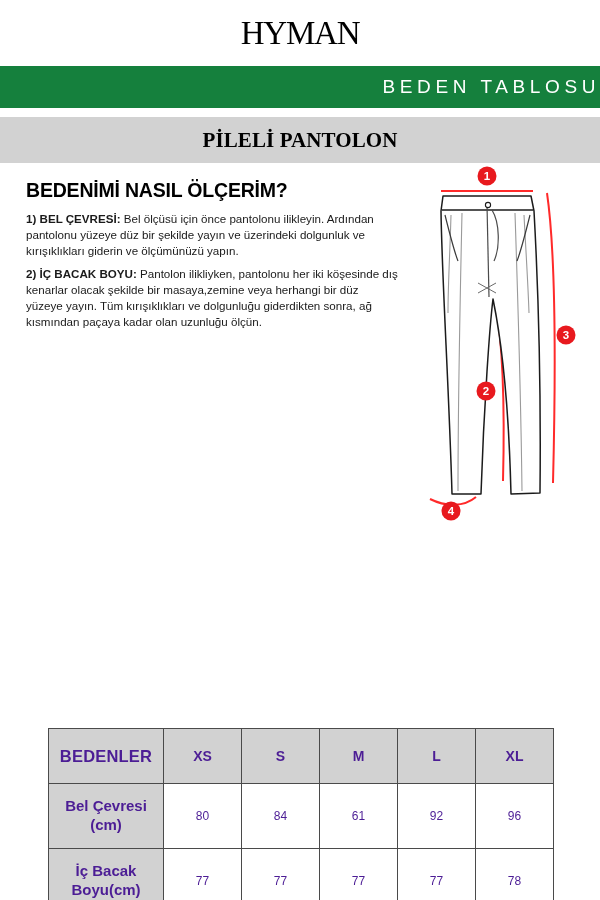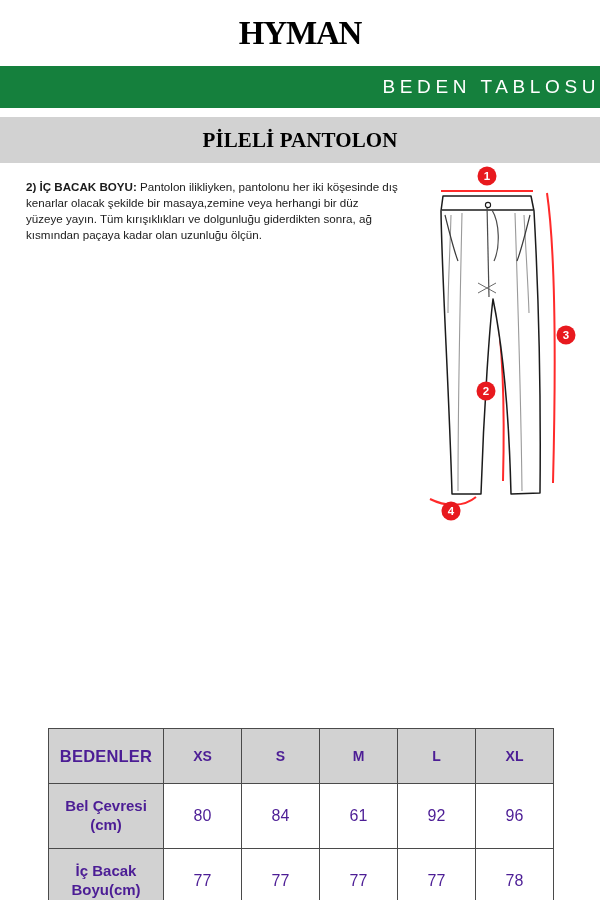--- a/index.html
+++ b/index.html
@@ -14,21 +14,21 @@
   .page{position:relative;width:600px;height:900px;}
 
   
   .logo-band{
     height:66px;
     display:flex;align-items:center;justify-content:center;
     background:#fff;
   }
   .logo{
     font-family:"Liberation Serif", serif;
-    font-weight:700;
+    font-weight:400;
     font-size:33px;
     letter-spacing:-1.2px;
     color:#000;
     line-height:1;
   }
 
   .black-band{
     height:42px;
     background:#15803d;
     display:flex;align-items:center;justify-content:flex-end;
@@ -121,21 +121,21 @@
   tbody th{
     background:#d2d2d2;
     font-size:15px;
     font-weight:700;
     line-height:1.25;
     padding:4px 2px;
   }
   tbody th .unit{font-weight:700;}
   tbody td{
     background:#ffffff;
-    font-size:16px;
+    font-size:12px;
     font-weight:400;
     height:62px;
   }
   col.lbl{width:115px;}
   col.sz{width:78px;}
 </style>
 </head>
 <body>
 
 <div class="page">
@@ -150,21 +150,23 @@
 
   <div class="white-gap"></div>
 
   <div class="gray-band">
     <div class="txt">PİLELİ PANTOLON</div>
   </div>
 
   <div class="content">
 
     <div class="howto">
-
+      <h2>BEDENİMİ NASIL ÖLÇERİM?</h2>
+
+      <p><b>1) BEL ÇEVRESİ:</b><span> Bel ölçüsü için önce pantolonu ilikleyin. Ardından pantolonu yüzeye düz bir şekilde yayın ve üzerindeki dolgunluk ve kırışıklıkları giderin ve ölçümünüzü yapın.</span></p>
 
       <p><b>2) İÇ BACAK BOYU:</b><span> Pantolon ilikliyken, pantolonu her iki köşesinde dış kenarlar olacak şekilde bir masaya,zemine veya herhangi bir düz yüzeye yayın. Tüm kırışıklıkları ve dolgunluğu giderdikten sonra, ağ kısmından paçaya kadar olan uzunluğu ölçün.</span></p>
 
 
     </div>
 
     <div class="diagram">
       <svg width="186" height="360" viewBox="0 0 186 360">
 
         <g>

